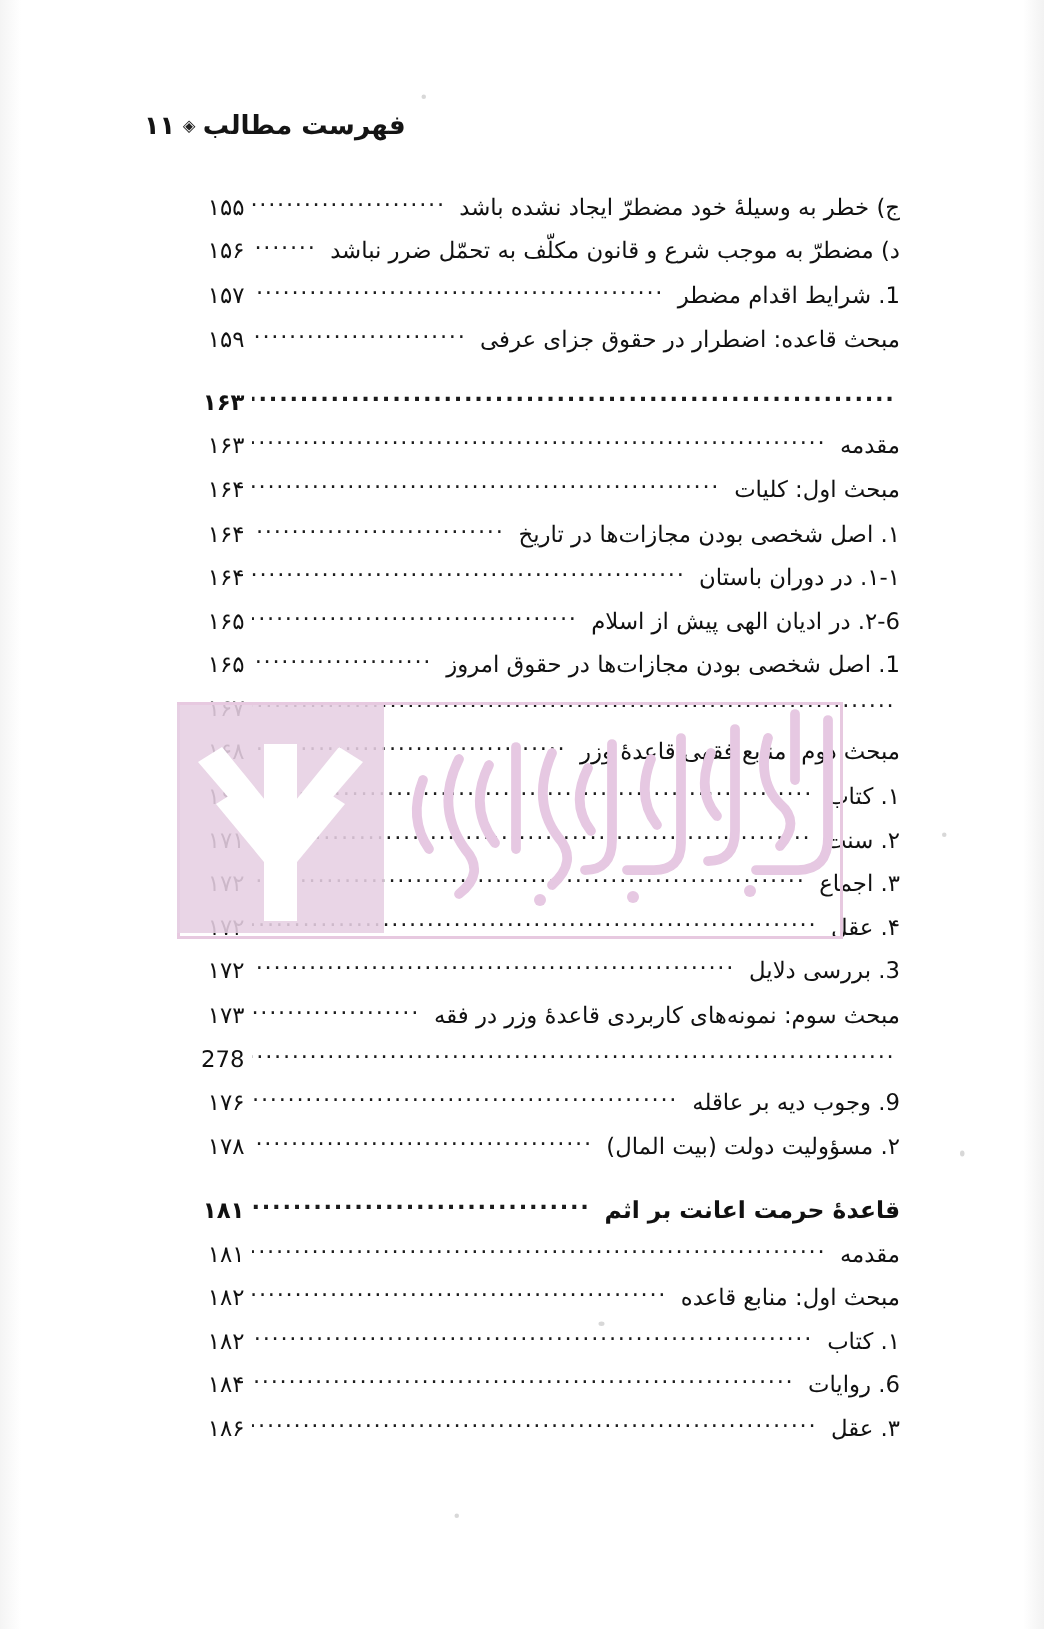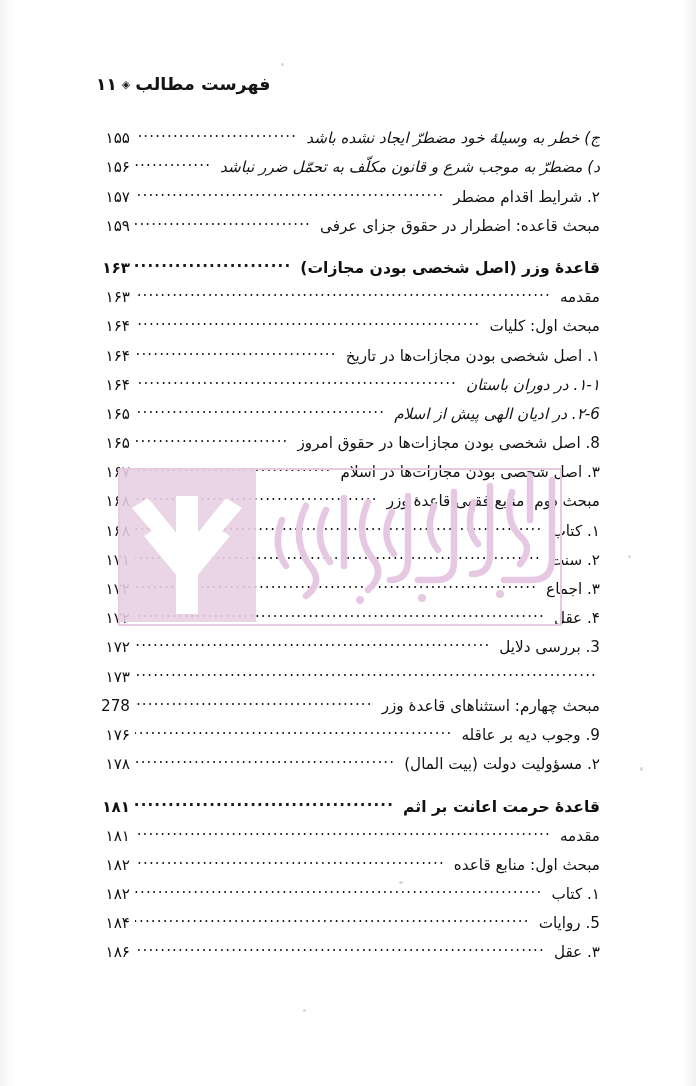--- a/index.html
+++ b/index.html
@@ -85,26 +85,27 @@
     white-space:nowrap;
     overflow:hidden;
   }
   .pg{
     flex:0 0 auto;
     min-width:34px;
     text-align:right;
     font-size:15.2px;
     padding-right:2px;
     direction:rtl;
+    margin-left:33px;
   }
 
   
   .lv0 .label{padding-right:0px;}
   .lv1 .label{padding-right:0px;}
-  .lv2 .label{padding-right:0px;font-style:italic;}
+  .lv2 .label{padding-right:0px;}
 
   
   #watermark{
     position:absolute;
     left:118px;top:468px;
     width:444px;height:158px;
     pointer-events:none;
     z-index:5;
   }
   .wm-border{
@@ -148,31 +149,30 @@
         <span class="label">ج) خطر به وسیلهٔ خود مضطرّ ایجاد نشده باشد</span>
         <span class="leader"></span>
         <span class="pg">۱۵۵</span>
       </div>
       <div class="toc-row lv2">
         <span class="label">د) مضطرّ به موجب شرع و قانون مکلّف به تحمّل ضرر نباشد</span>
         <span class="leader"></span>
         <span class="pg">۱۵۶</span>
       </div>
       <div class="toc-row lv1">
-        <span class="label">۲. شرایط اقدام مضطر</span>
+        <span class="label">1. شرایط اقدام مضطر</span>
         <span class="leader"></span>
         <span class="pg">۱۵۷</span>
       </div>
       <div class="toc-row lv1">
         <span class="label">مبحث قاعده: اضطرار در حقوق جزای عرفی</span>
         <span class="leader"></span>
         <span class="pg">۱۵۹</span>
       </div>
       <div class="toc-row lv0 bold gap">
-        <span class="label">قاعدهٔ وزر (اصل شخصی بودن مجازات)</span>
         <span class="leader"></span>
         <span class="pg">۱۶۳</span>
       </div>
       <div class="toc-row lv1">
         <span class="label">مقدمه</span>
         <span class="leader"></span>
         <span class="pg">۱۶۳</span>
       </div>
       <div class="toc-row lv1">
         <span class="label">مبحث اول: کلیات</span>
@@ -188,26 +188,25 @@
         <span class="label">۱-۱. در دوران باستان</span>
         <span class="leader"></span>
         <span class="pg">۱۶۴</span>
       </div>
       <div class="toc-row lv2">
         <span class="label">۲-6. در ادیان الهی پیش از اسلام</span>
         <span class="leader"></span>
         <span class="pg">۱۶۵</span>
       </div>
       <div class="toc-row lv1">
-        <span class="label">8. اصل شخصی بودن مجازات‌ها در حقوق امروز</span>
+        <span class="label">1. اصل شخصی بودن مجازات‌ها در حقوق امروز</span>
         <span class="leader"></span>
         <span class="pg">۱۶۵</span>
       </div>
       <div class="toc-row lv1">
-        <span class="label">۳. اصل شخصی بودن مجازات‌ها در اسلام</span>
         <span class="leader"></span>
         <span class="pg">۱۶۷</span>
       </div>
       <div class="toc-row lv1">
         <span class="label">مبحث دوم: منابع فقهی قاعدهٔ وزر</span>
         <span class="leader"></span>
         <span class="pg">۱۶۸</span>
       </div>
       <div class="toc-row lv1">
         <span class="label">۱. کتاب</span>
@@ -228,25 +227,25 @@
         <span class="label">۴. عقل</span>
         <span class="leader"></span>
         <span class="pg">۱۷۲</span>
       </div>
       <div class="toc-row lv1">
         <span class="label">3. بررسی دلایل</span>
         <span class="leader"></span>
         <span class="pg">۱۷۲</span>
       </div>
       <div class="toc-row lv1">
+        <span class="label">مبحث سوم: نمونه‌های کاربردی قاعدهٔ وزر در فقه</span>
         <span class="leader"></span>
         <span class="pg">۱۷۳</span>
       </div>
       <div class="toc-row lv1">
-        <span class="label">مبحث چهارم: استثناهای قاعدهٔ وزر</span>
         <span class="leader"></span>
         <span class="pg">278</span>
       </div>
       <div class="toc-row lv1">
         <span class="label">9. وجوب دیه بر عاقله</span>
         <span class="leader"></span>
         <span class="pg">۱۷۶</span>
       </div>
       <div class="toc-row lv1">
         <span class="label">۲. مسؤولیت دولت (بیت المال)</span>
@@ -267,21 +266,21 @@
         <span class="label">مبحث اول: منابع قاعده</span>
         <span class="leader"></span>
         <span class="pg">۱۸۲</span>
       </div>
       <div class="toc-row lv1">
         <span class="label">۱. کتاب</span>
         <span class="leader"></span>
         <span class="pg">۱۸۲</span>
       </div>
       <div class="toc-row lv1">
-        <span class="label">5. روایات</span>
+        <span class="label">6. روایات</span>
         <span class="leader"></span>
         <span class="pg">۱۸۴</span>
       </div>
       <div class="toc-row lv1">
         <span class="label">۳. عقل</span>
         <span class="leader"></span>
         <span class="pg">۱۸۶</span>
       </div>
     </div>
 

